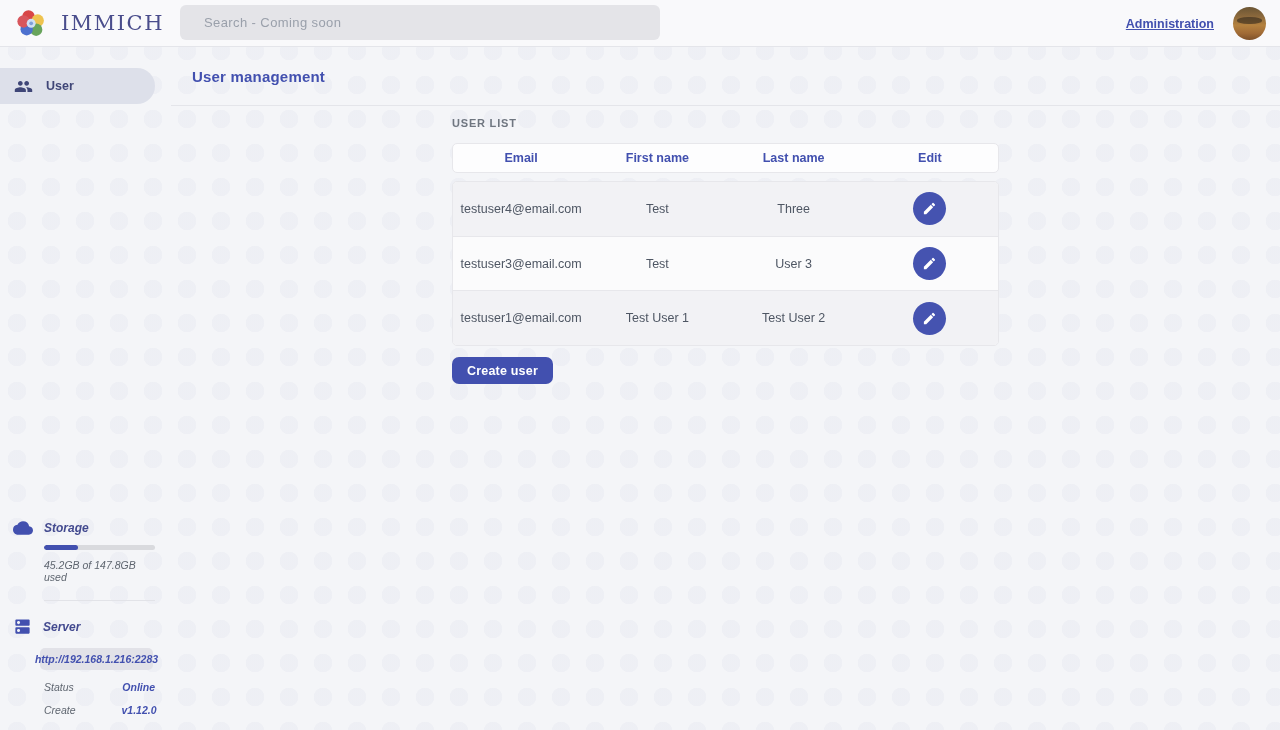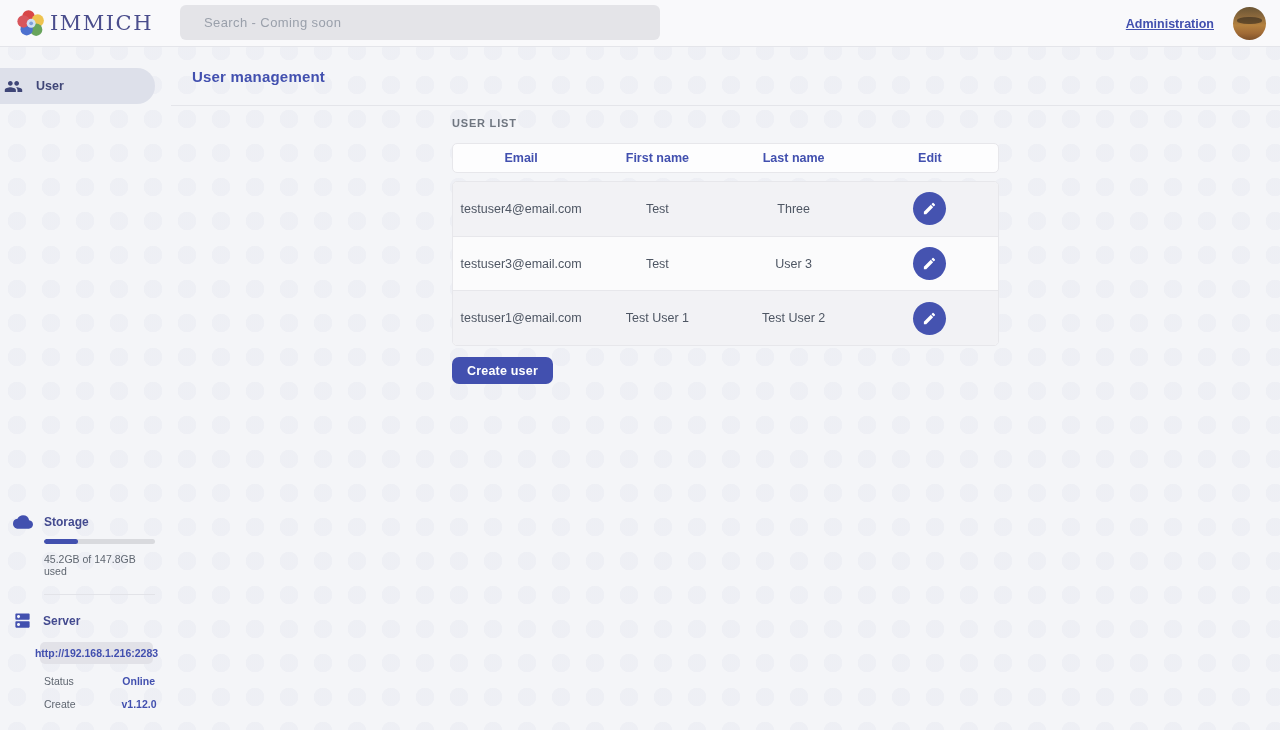--- a/index.html
+++ b/index.html
@@ -12,21 +12,21 @@
     color:#4e5663;
     position:relative;
   }
 
   
   .topbar{
     position:absolute; top:0; left:0; right:0; height:47px;
     background:#f9f9fb; border-bottom:1px solid #e4e5ea;
     display:flex; align-items:center; z-index:5;
   }
-  .brand{ display:flex; align-items:center; gap:3px; padding-left:16px; }
+  .brand{ display:flex; align-items:center; gap:14px; padding-left:16px; }
   .brand-word{
     font-family:"DejaVu Serif", serif; font-size:21px; letter-spacing:1.5px;
     color:#4a4d8c; font-weight:500;
   }
   .searchbar{
     position:absolute; left:180px; top:5px; width:480px; height:35px;
     background:#e4e4e8; border:none; border-radius:6px;
     padding:0 0 0 24px; font-size:13px; color:#000000; outline:none;
     font-family:"Liberation Sans", sans-serif;
   }
@@ -40,25 +40,25 @@
   .avatar .glasses{
     position:absolute; top:31%; left:12%; right:12%; height:21%;
     background:rgba(50,40,28,0.6); border-radius:45%;
   }
 
   
   .sidebar{ position:absolute; top:47px; left:0; bottom:0; width:171px; }
   .nav-pill{
     position:absolute; top:21px; left:0; width:155px; height:36px;
     background:#dde0ea; border-radius:0 20px 20px 0;
-    display:flex; align-items:center; gap:13px; padding-left:4px; cursor:pointer;
+    display:flex; align-items:center; gap:13px; padding-left:14px; cursor:pointer;
   }
   .nav-pill .label{ font-size:12.5px; font-weight:600; color:#3f4677; }
 
-  .bottom-panel{ position:absolute; left:0; bottom:20px; width:155px; }
+  .bottom-panel{ position:absolute; left:0; bottom:14px; width:155px;font-style:italic; }
   .panel-head{ display:flex; align-items:center; gap:11px; padding-left:13px; }
   .panel-head .title{ font-size:12px; font-weight:700; color:#434a8f; }
   .progress{ margin:7px 0 0 44px; width:111px; height:5px; border-radius:3px; background:#d9dade; overflow:hidden; }
   .progress .fill{ height:100%; border-radius:3px; background:#4250af; }
   .caption{ margin:9px 0 0 44px; font-size:10.5px; color:#5f6670; }
   .divider{ margin:17px 0 16px 44px; width:111px; border-top:1px solid #e2e3e8; }
   .url-pill{
     margin:12px 0 0 40px; width:113px; height:22px; background:#e2e2e8; border-radius:5px;
     display:flex; align-items:center; justify-content:center;
     font-size:10.5px; font-weight:700; color:#4250af;

